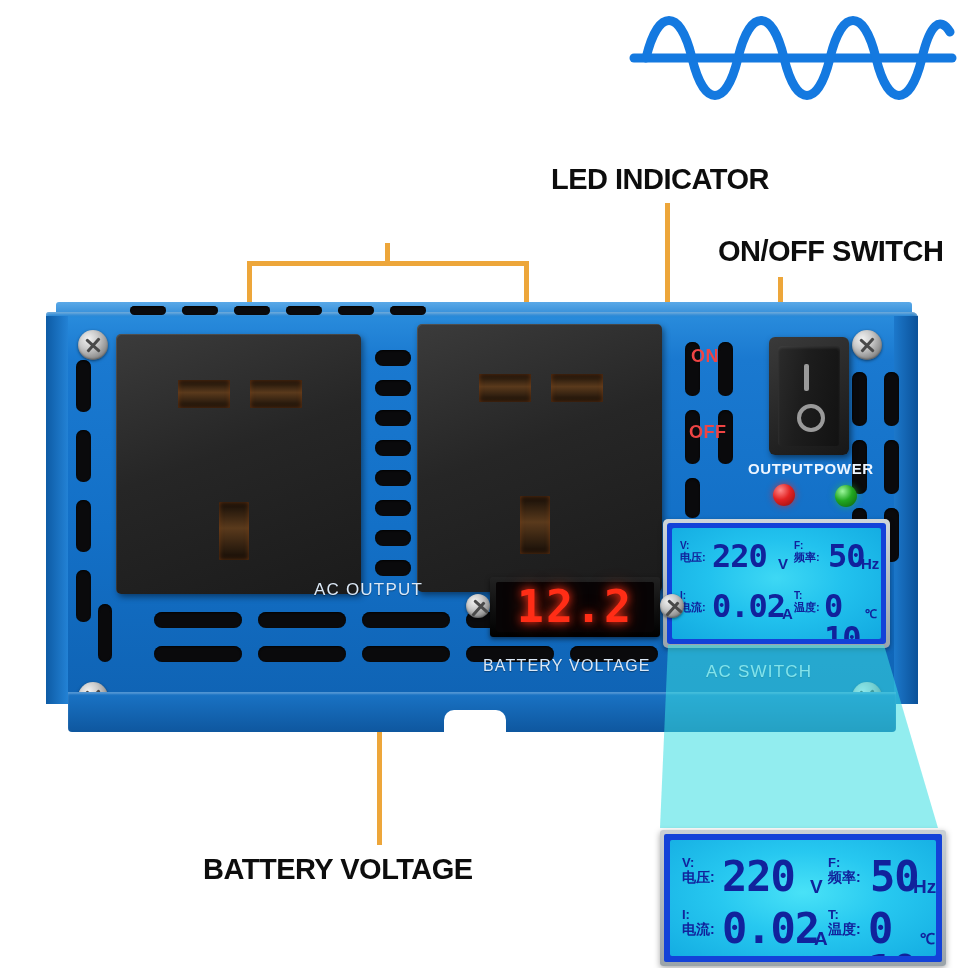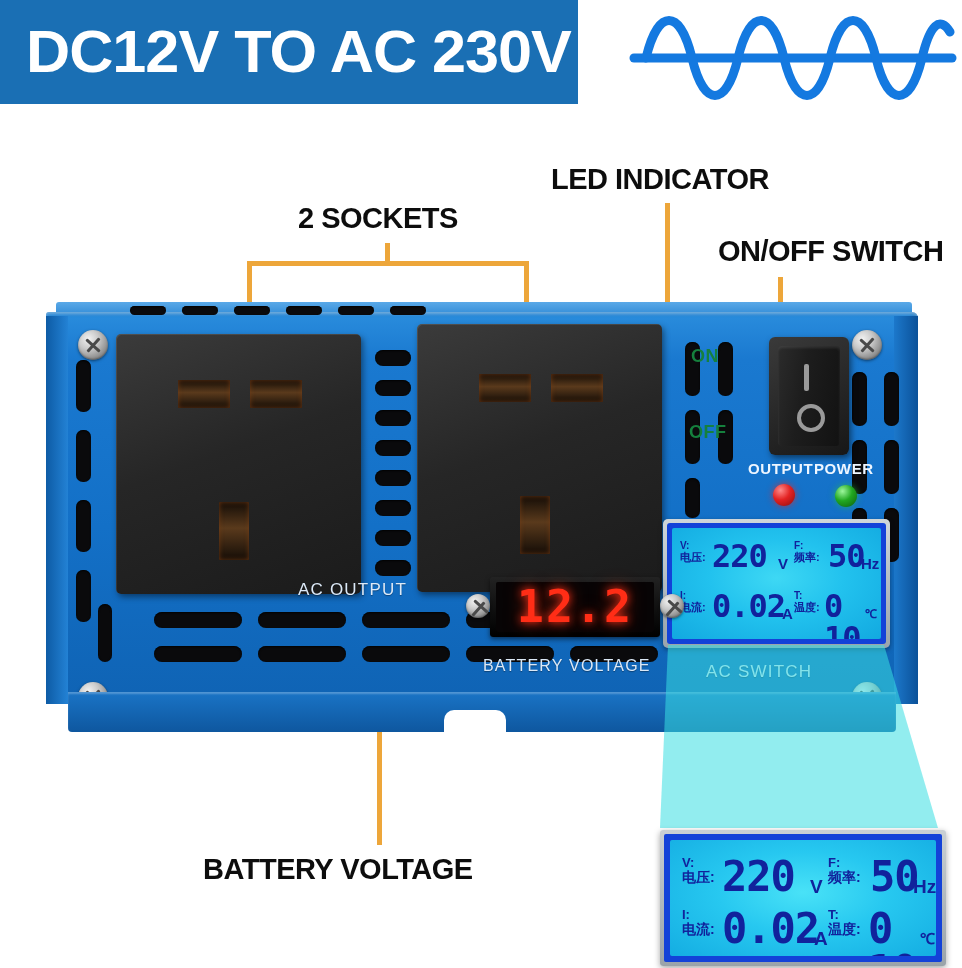--- a/index.html
+++ b/index.html
@@ -84,21 +84,21 @@
 
   
   .rocker-frame{position:absolute;left:723px;top:25px;width:80px;height:118px;
       background:linear-gradient(150deg,#3a3a3a,#171717);border-radius:6px;
       box-shadow:2px 3px 6px rgba(0,0,0,.5);}
   .rocker-btn{position:absolute;left:9px;top:9px;width:62px;height:100px;
       background:linear-gradient(100deg,#2b2b2b 0%,#1d1d1d 40%,#121212 100%);
       border-radius:4px;box-shadow:inset 0 2px 3px rgba(255,255,255,.10);}
   .rk-bar{position:absolute;left:26px;top:18px;width:5px;height:27px;background:#9a9a9a;border-radius:2px;}
   .rk-circ{position:absolute;left:19px;top:58px;width:20px;height:20px;border:4px solid #9a9a9a;border-radius:50%;}
-  .sw-txt{position:absolute;color:#15803d;font-size:18px;font-weight:bold;letter-spacing:.5px;}
+  .sw-txt{position:absolute;color:#ef4444;font-size:18px;font-weight:bold;letter-spacing:.5px;}
 
   
   .led{position:absolute;width:22px;height:22px;border-radius:50%;}
   #led-fault{left:727px;top:172px;background:radial-gradient(circle at 34% 28%,#ff8a8a,#e32222 45%,#8c0d0d 100%);
       box-shadow:0 0 7px rgba(230,40,40,.75);}
   #led-power{left:789px;top:173px;background:radial-gradient(circle at 34% 28%,#9cf79c,#21a821 45%,#0c5d0c 100%);
       box-shadow:0 0 7px rgba(40,200,60,.6);}
   .led-txt{position:absolute;color:#eef6ff;font-size:15px;font-weight:bold;letter-spacing:.6px;}
 
   
@@ -139,34 +139,30 @@
   .ins-cn{font-size:14px;line-height:15px;font-weight:bold;}
   .ins-val{font-family:"DejaVu Sans Mono",monospace;font-weight:bold;
       font-size:42px;line-height:42px;letter-spacing:-1px;}
   .ins-unit{font-size:19px;font-weight:bold;}
 </style>
 </head>
 <body>
 
 <div class="stage">
 
-  <div class="banner">
-    <div class="banner-text">DC12V TO AC 230V</div>
-  </div>
 
   <div class="wave">
     <svg width="330" height="112" viewBox="0 0 330 112">
       <path d="M6,56 L324,56" stroke="#1479e0" stroke-width="9" stroke-linecap="round" fill="none"></path>
       <path d="M18,56 C30,6 52,6 64,56 C76,106 98,106 110,56 C122,6 144,6 156,56
                C168,106 190,106 202,56 C214,6 236,6 248,56 C260,106 282,106 294,56
                C302,22 312,14 322,30" stroke="#1479e0" stroke-width="9" fill="none" stroke-linecap="round" stroke-linejoin="round"></path>
     </svg>
   </div>
 
-  <div class="callout" id="lbl-sockets">2 SOCKETS</div>
   <div class="callout" id="lbl-switch">ON/OFF SWITCH</div>
   <div class="callout" id="lbl-led">LED INDICATOR</div>
   <div class="callout" id="lbl-batt">BATTERY VOLTAGE</div>
 
   <div class="leader" id="ld-socket-stem"></div>
   <div class="leader" id="ld-socket-bar"></div>
   <div class="leader" id="ld-socket-l"></div>
   <div class="leader" id="ld-socket-r"></div>
   <div class="leader" id="ld-led"></div>
   <div class="leader" id="ld-switch"></div>
@@ -231,21 +227,21 @@
       <div class="slot live" style="left:134px;top:46px;width:52px;height:28px;"></div>
       <div class="slot live" style="left:103px;top:168px;width:30px;height:58px;"></div>
     </div>
 
     <div class="socket" id="socket-2">
       <div class="slot live" style="left:62px;top:50px;width:52px;height:28px;"></div>
       <div class="slot live" style="left:134px;top:50px;width:52px;height:28px;"></div>
       <div class="slot live" style="left:103px;top:172px;width:30px;height:58px;"></div>
     </div>
 
-    <div class="silk" style="left:252px;top:268px;">AC OUTPUT</div>
+    <div class="silk" style="left:268px;top:268px;">AC OUTPUT</div>
     <div class="silk" style="left:437px;top:345px;font-size:16px;">BATTERY VOLTAGE</div>
     <div class="silk" style="left:660px;top:350px;font-size:17px;">AC  SWITCH</div>
 
     <div class="sw-txt" style="left:645px;top:34px;">ON</div>
     <div class="sw-txt" style="left:643px;top:110px;">OFF</div>
     <div class="rocker-frame">
       <div class="rocker-btn">
         <div class="rk-bar"></div>
         <div class="rk-circ"></div>
       </div>

